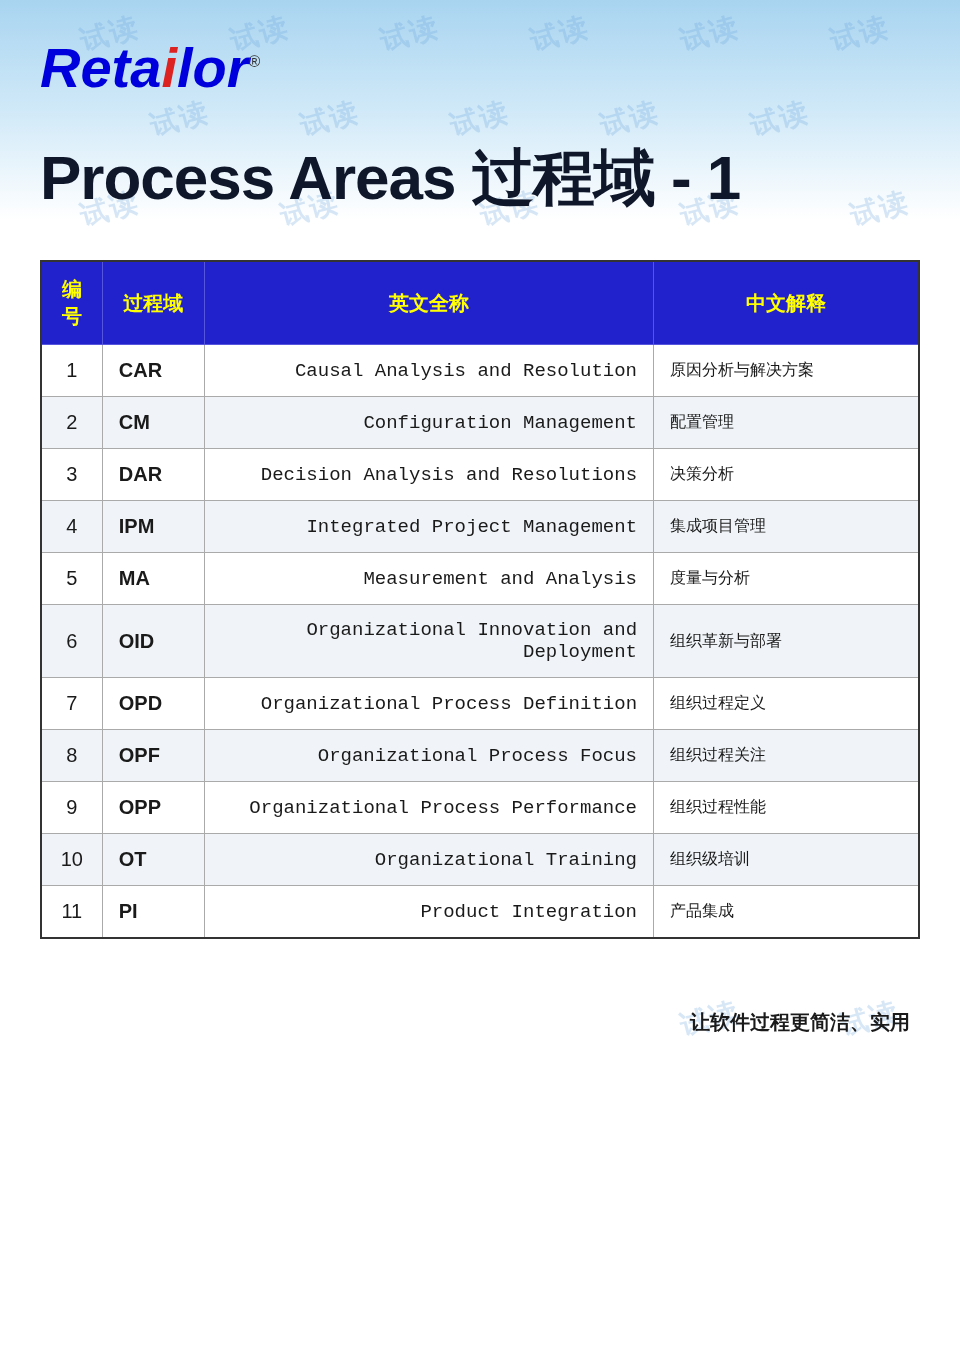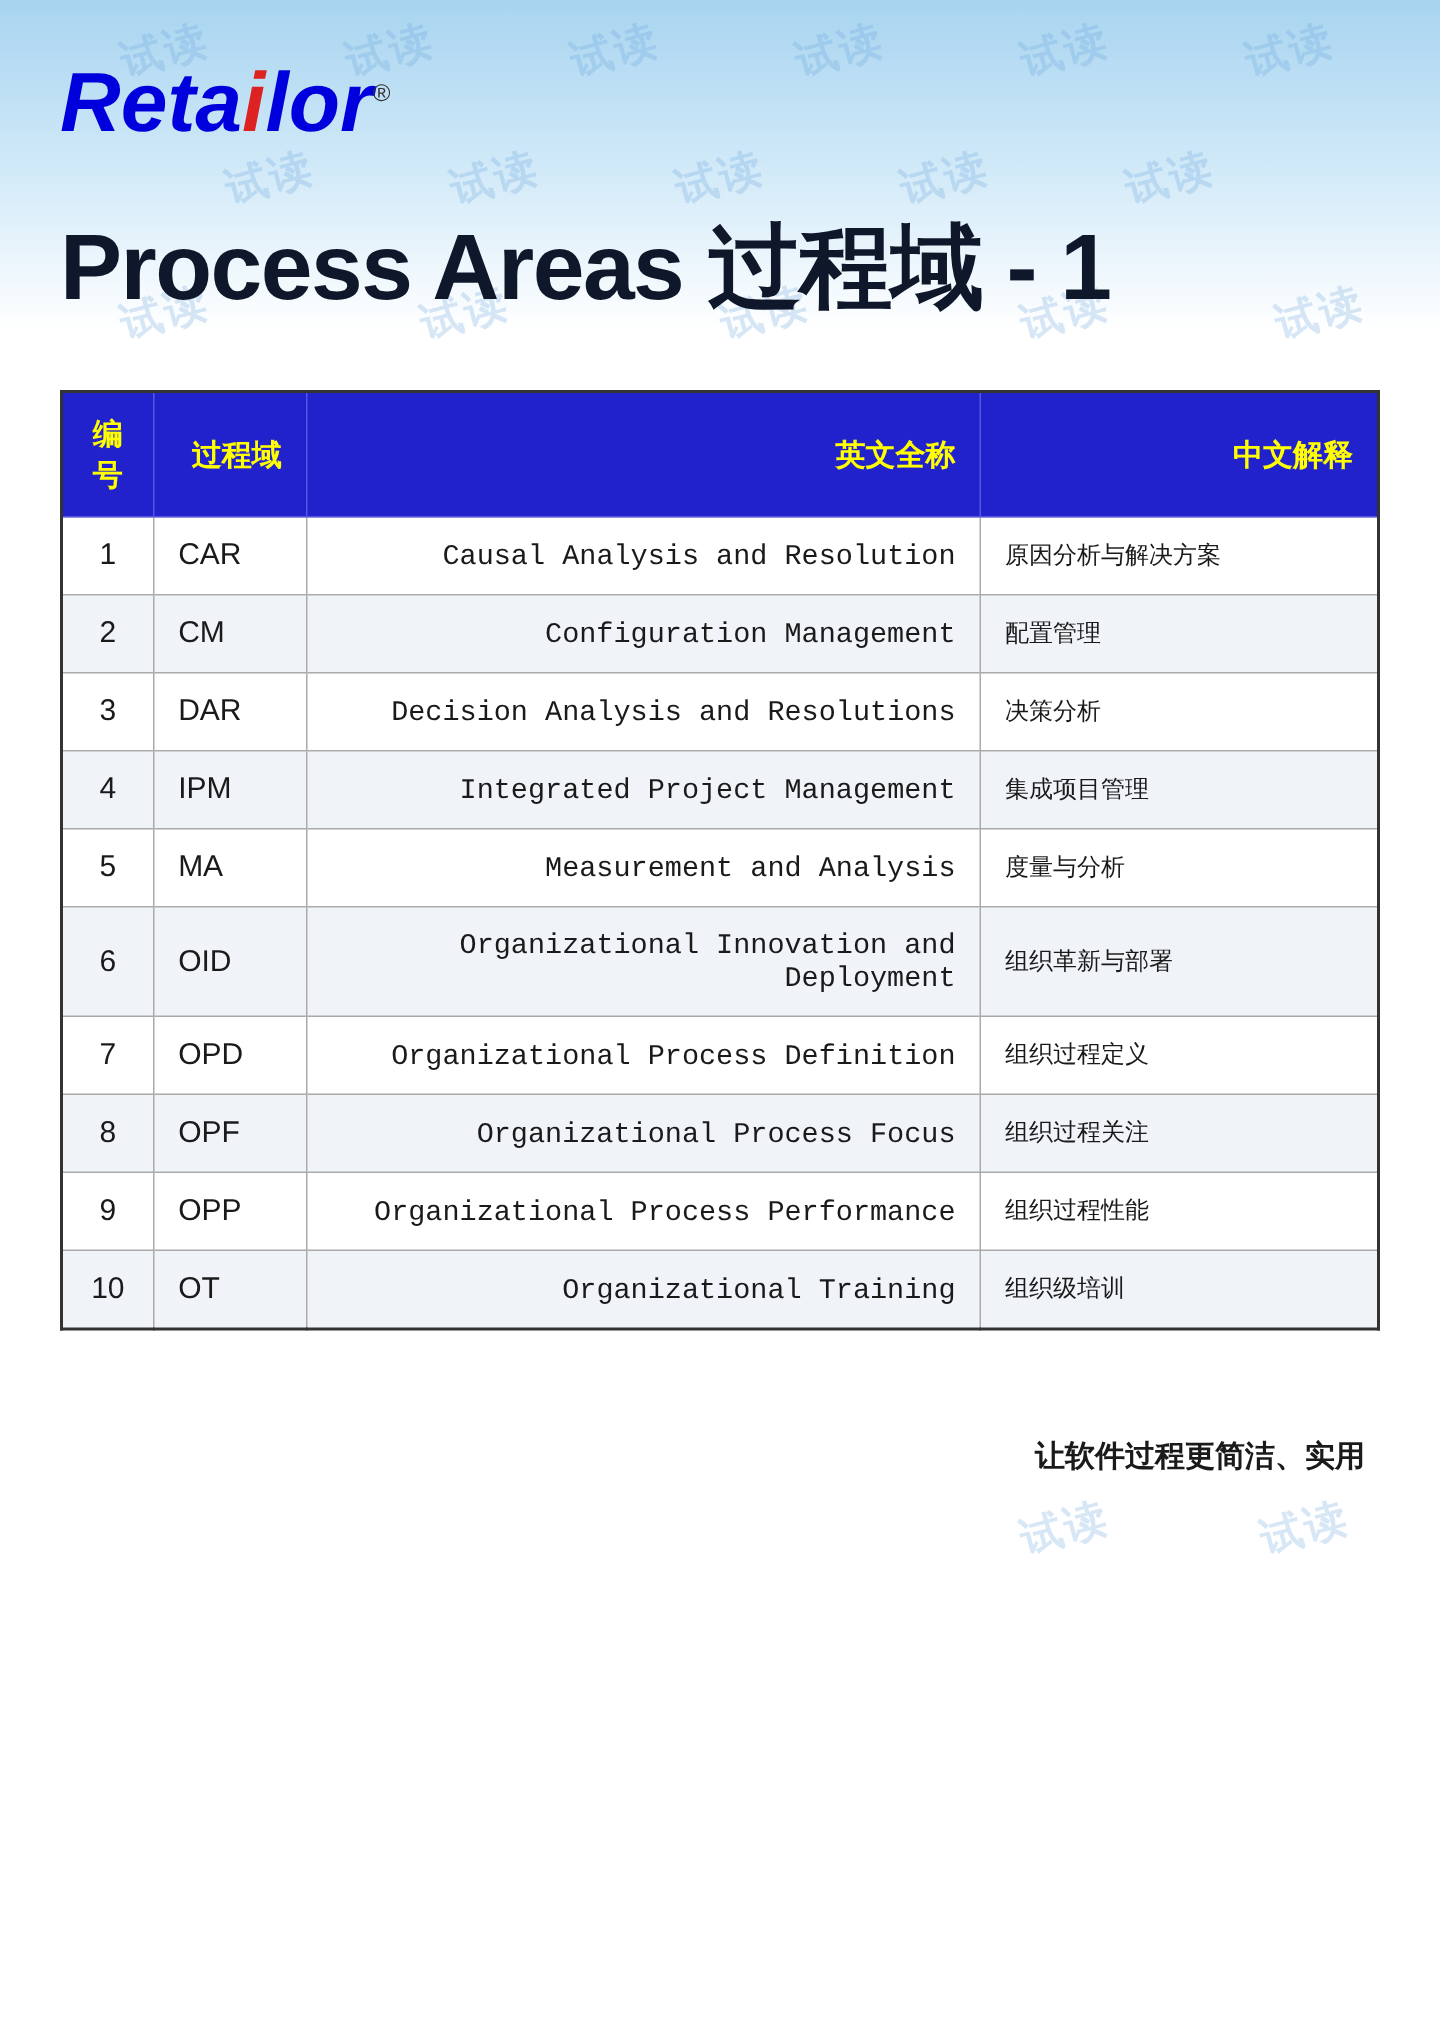--- a/index.html
+++ b/index.html
@@ -74,21 +74,21 @@
 
     .data-table thead tr {
       background-color: #2222cc;
     }
 
     .data-table thead th {
       color: #ffff00;
       font-size: 20px;
       font-weight: bold;
       padding: 14px 16px;
-      text-align: right;
+      text-align: center;
       border: 1px solid #5555dd;
       font-family: Arial, "Microsoft YaHei", sans-serif;
     }
 
     .data-table thead th.col-num {
       width: 60px;
       text-align: center;
     }
 
     .data-table thead th.col-abbr {
@@ -120,21 +120,21 @@
       font-family: Arial, "Microsoft YaHei", sans-serif;
     }
 
     .data-table tbody td.col-num {
       text-align: center;
       font-size: 20px;
     }
 
     .data-table tbody td.col-abbr {
       font-size: 20px;
-      font-weight: normal;
+      font-weight: bold;
     }
 
     .data-table tbody td.col-en {
       font-size: 19px;
       font-family: "Courier New", Arial, sans-serif;
       text-align: right;
     }
 
     .data-table tbody td.col-cn {
       font-size: 16px;
@@ -285,18 +285,24 @@
           <td class="col-abbr">OPP</td>
           <td class="col-en">Organizational Process Performance</td>
           <td class="col-cn">组织过程性能</td>
         </tr>
         <tr>
           <td class="col-num">10</td>
           <td class="col-abbr">OT</td>
           <td class="col-en">Organizational Training</td>
           <td class="col-cn">组织级培训</td>
         </tr>
+        <tr>
+          <td class="col-num">11</td>
+          <td class="col-abbr">PI</td>
+          <td class="col-en">Product Integration</td>
+          <td class="col-cn">产品集成</td>
+        </tr>
       </tbody>
   </table>
 
   <div class="footer-slogan">让软件过程更简洁、实用</div>
 
 </div>
 
 </body></html>

